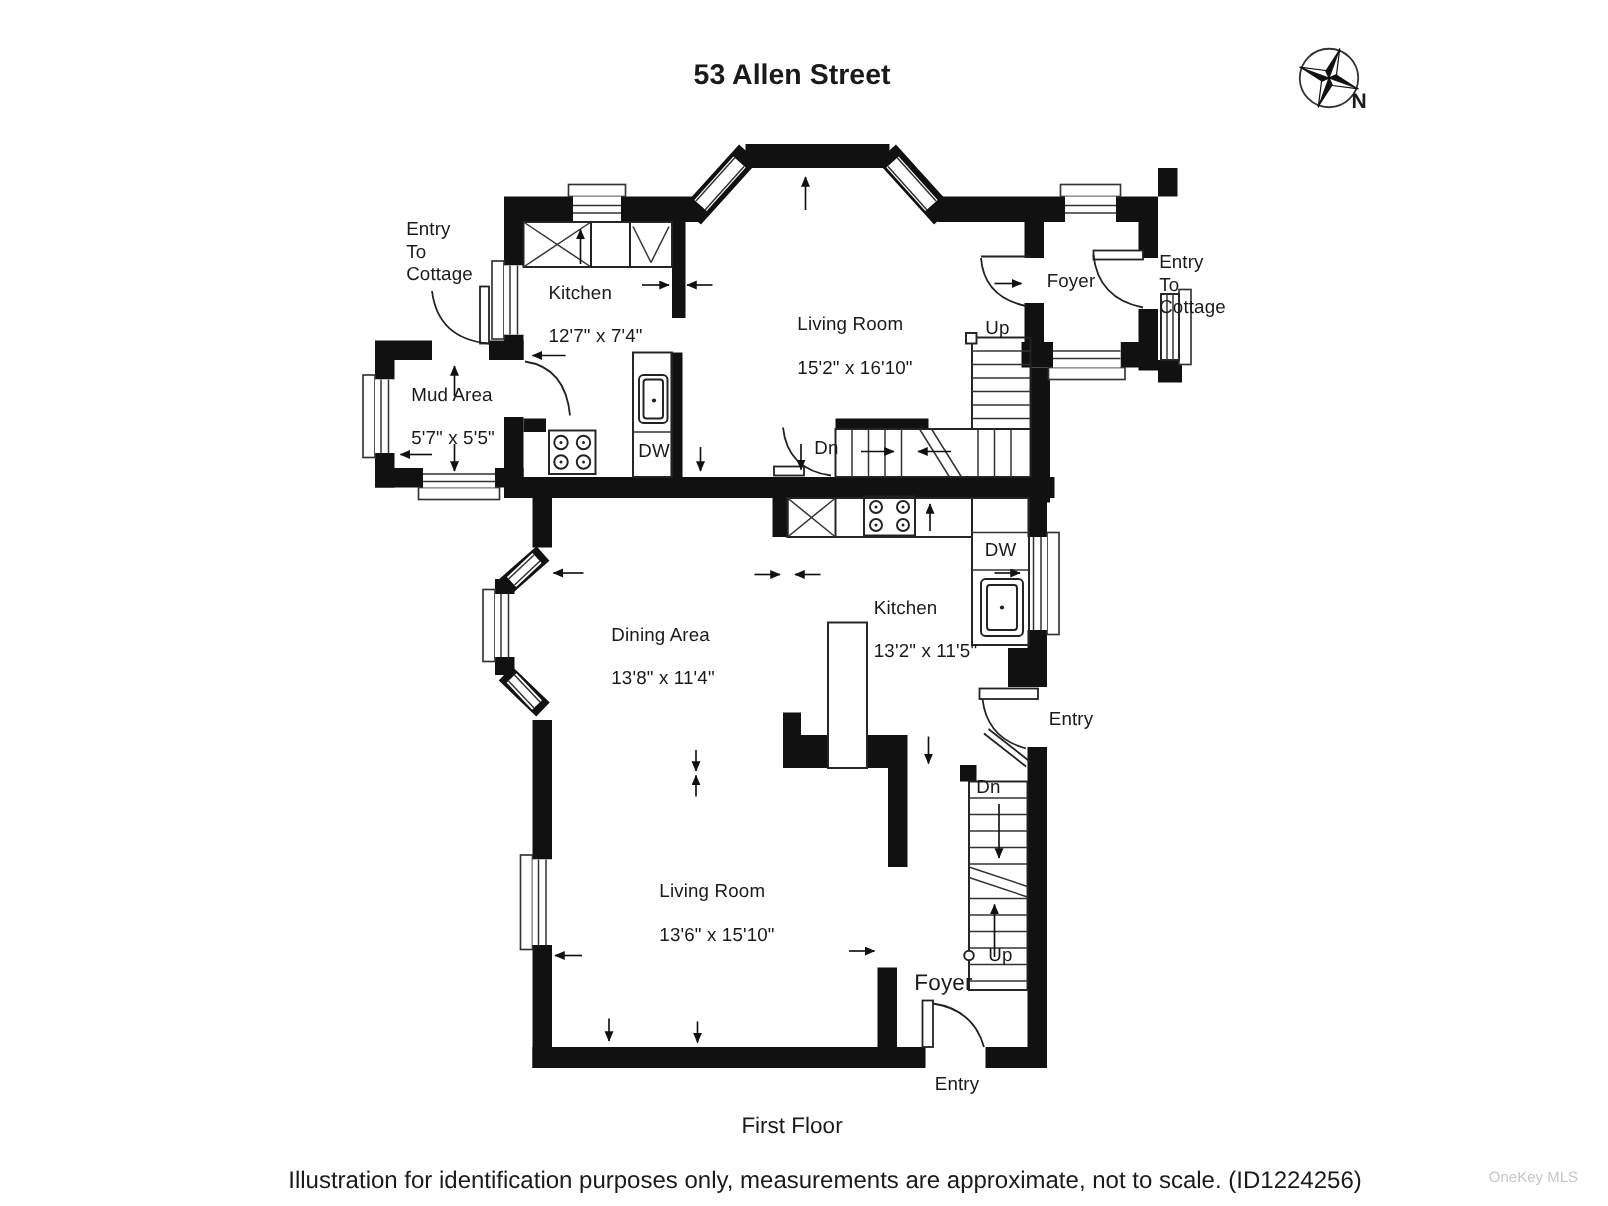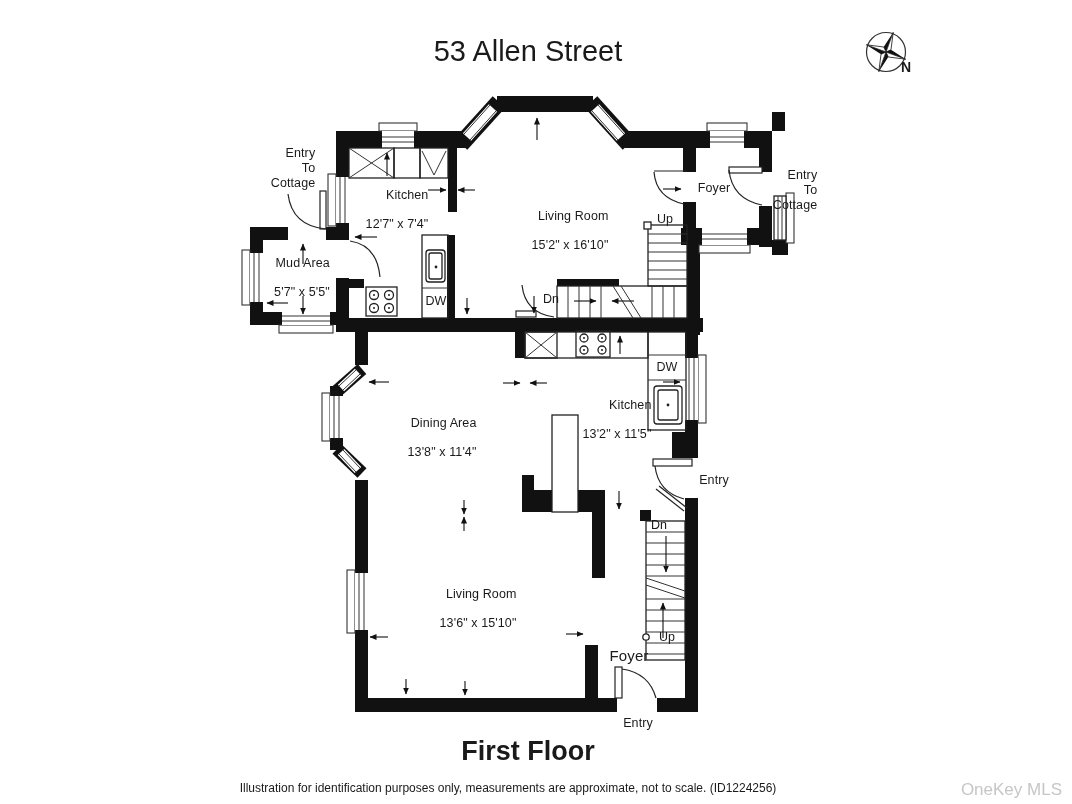--- a/index.html
+++ b/index.html
@@ -1,27 +1,27 @@
 <!DOCTYPE html>
 <html><head>
 <meta charset="utf-8">
 <style>
   html,body{margin:0;padding:0}
   body{width:1072px;height:804px;position:relative;background:#fff;
        font-family:"Liberation Sans",sans-serif;overflow:hidden;color:#1a1a1a}
-  .lbl{position:absolute;transform:translate(-50%,-50%);text-align:right;
+  .lbl{position:absolute;transform:translate(-50%,-50%);text-align:left;
        font-size:12.5px;line-height:1.18;white-space:pre-line;letter-spacing:.1px}
   .big{font-size:15px}
   .title{position:absolute;left:528px;top:51px;transform:translate(-50%,-50%);
-         font-size:29px;font-weight:normal;white-space:nowrap}
+         font-size:19px;font-weight:bold;white-space:nowrap}
   .floor{position:absolute;left:528px;top:751px;transform:translate(-50%,-50%);
-         font-size:27px;font-weight:bold;white-space:nowrap}
-  .disc{position:absolute;left:508px;top:788px;transform:translate(-50%,-50%);
-        font-size:12px;white-space:nowrap}
-  .wm{position:absolute;right:10px;top:780px;font-size:17px;color:#c6c6c6}
+         font-size:15px;font-weight:normal;white-space:nowrap}
+  .disc{position:absolute;left:550px;top:788px;transform:translate(-50%,-50%);
+        font-size:16px;white-space:nowrap}
+  .wm{position:absolute;right:20px;top:780px;font-size:10px;color:#c6c6c6}
   .nlab{position:absolute;left:906px;top:67px;transform:translate(-50%,-50%);
         font-size:14px;font-weight:bold}
   svg{position:absolute;left:0;top:0}
   .w{fill:#111;stroke:none}
   .wl{stroke:#111;stroke-width:17;fill:none}
   .wl2{stroke:#111;stroke-width:13;fill:none}
   .winw{stroke:#fff;stroke-width:11;fill:none}
   .winw2{stroke:#fff;stroke-width:9;fill:none}
   .winl{stroke:#333;stroke-width:1;fill:none}
   .sill{fill:#fff;stroke:#333;stroke-width:1.1}

